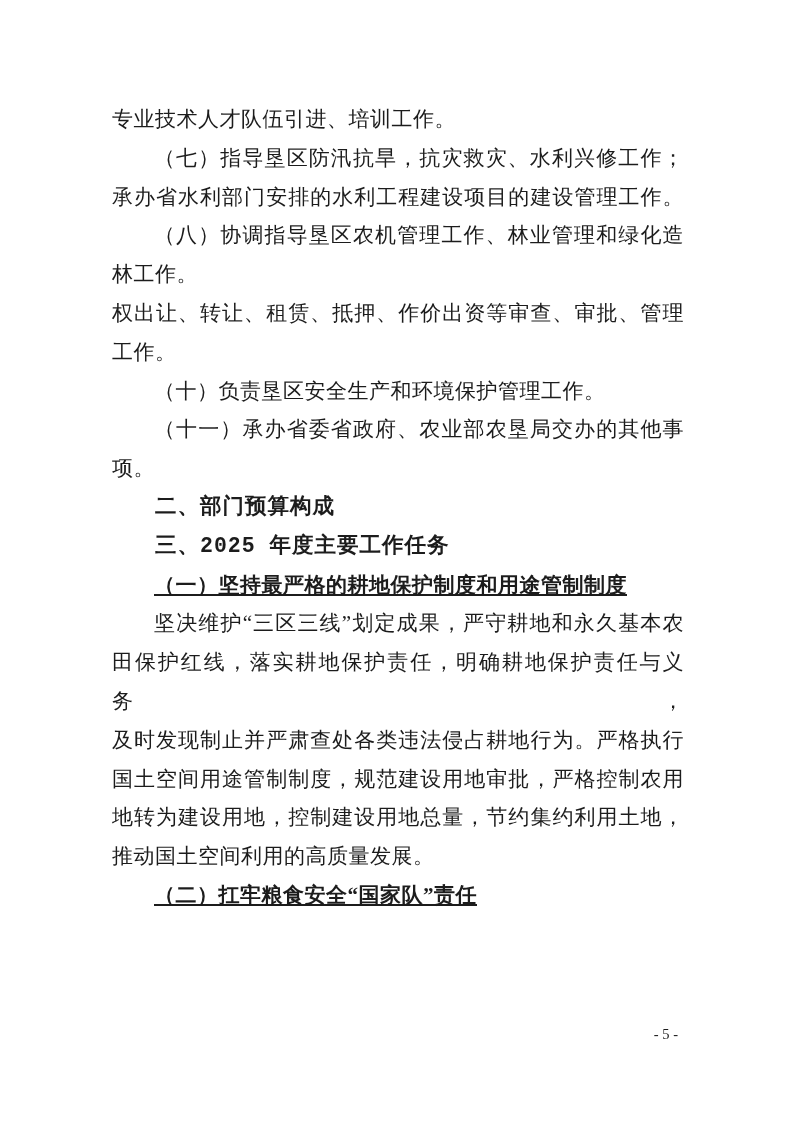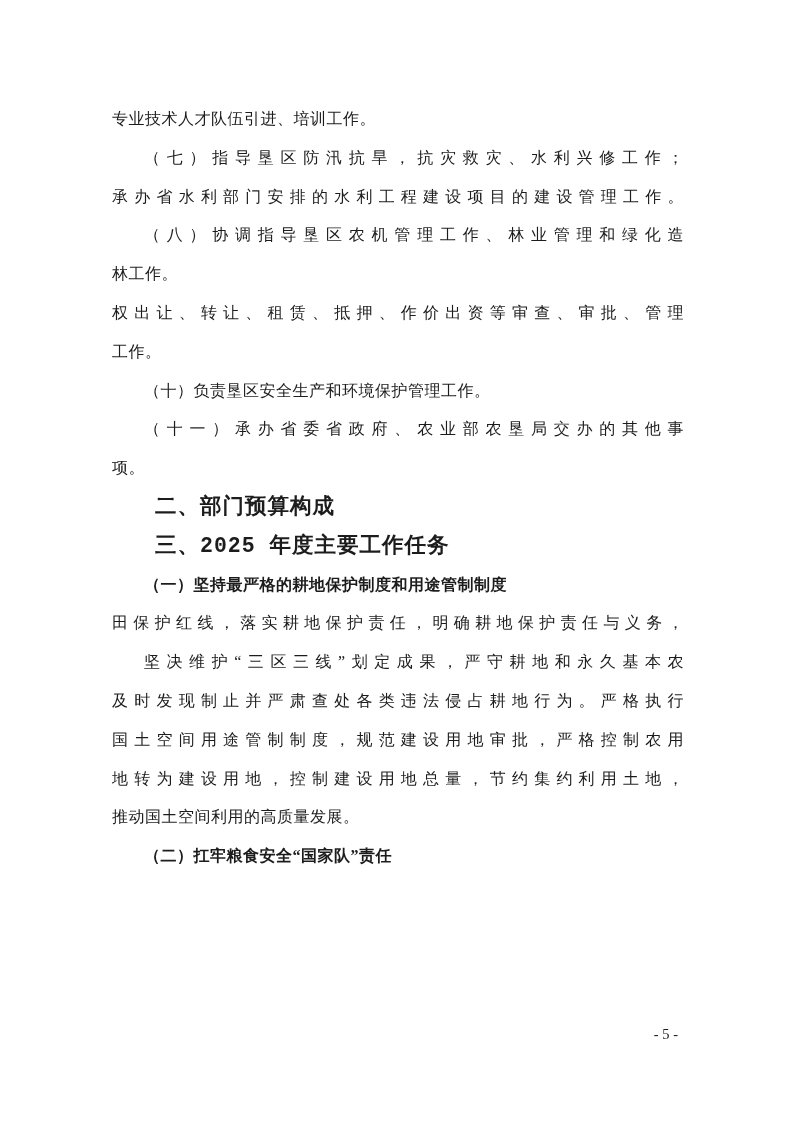--- a/index.html
+++ b/index.html
@@ -11,39 +11,39 @@
     overflow: hidden;
     font-family: "Liberation Serif", serif;
   }
   .content {
     position: absolute;
     left: 112px;
     top: 100px;
     width: 572px;
   }
   .line {
-    font-size: 16px;
+    font-size: 21px;
     line-height: 38.8px;
     color: #1c1c1c;
     text-align: left;
     letter-spacing: 0.5px;
   }
   .indent { text-indent: 2em; }
   .fill {
     text-align: justify;
     text-align-last: justify;
     text-justify: inter-character;
   }
   .heading {
     font-family: Liberation Mono, monospace;
     font-weight: 700;
     font-size: 21.5px;
     letter-spacing: 1px;
   }
-  .sub { font-weight: 600; }
+  .sub { font-weight: 600; text-decoration: underline; }
   .footer {
     position: absolute;
     top: 1026px;
     left: 0;
     width: 678px;
     text-align: right;
     font-size: 14.5px;
     color: #1c1c1c;
     font-family: "Liberation Serif", serif;
   }
@@ -59,22 +59,22 @@
     <div class="line indent fill">（八）协调指导垦区农机管理工作、林业管理和绿化造</div>
     <div class="line">林工作。</div>
     <div class="line fill">权出让、转让、租赁、抵押、作价出资等审查、审批、管理</div>
     <div class="line">工作。</div>
     <div class="line indent">（十）负责垦区安全生产和环境保护管理工作。</div>
     <div class="line indent fill">（十一）承办省委省政府、农业部农垦局交办的其他事</div>
     <div class="line">项。</div>
     <div class="line heading indent">二、部门预算构成</div>
     <div class="line heading indent">三、2025 年度主要工作任务</div>
     <div class="line sub indent">（一）坚持最严格的耕地保护制度和用途管制制度</div>
+    <div class="line indent fill">坚决维护“三区三线”划定成果，严守耕地和永久基本农</div>
     <div class="line fill">田保护红线，落实耕地保护责任，明确耕地保护责任与义务，</div>
-    <div class="line indent fill">坚决维护“三区三线”划定成果，严守耕地和永久基本农</div>
     <div class="line fill">及时发现制止并严肃查处各类违法侵占耕地行为。严格执行</div>
     <div class="line fill">国土空间用途管制制度，规范建设用地审批，严格控制农用</div>
     <div class="line fill">地转为建设用地，控制建设用地总量，节约集约利用土地，</div>
     <div class="line">推动国土空间利用的高质量发展。</div>
     <div class="line sub indent">（二）扛牢粮食安全“国家队”责任</div>
   </div>
 
   <div class="footer">- 5 -</div>
 </div>
 

